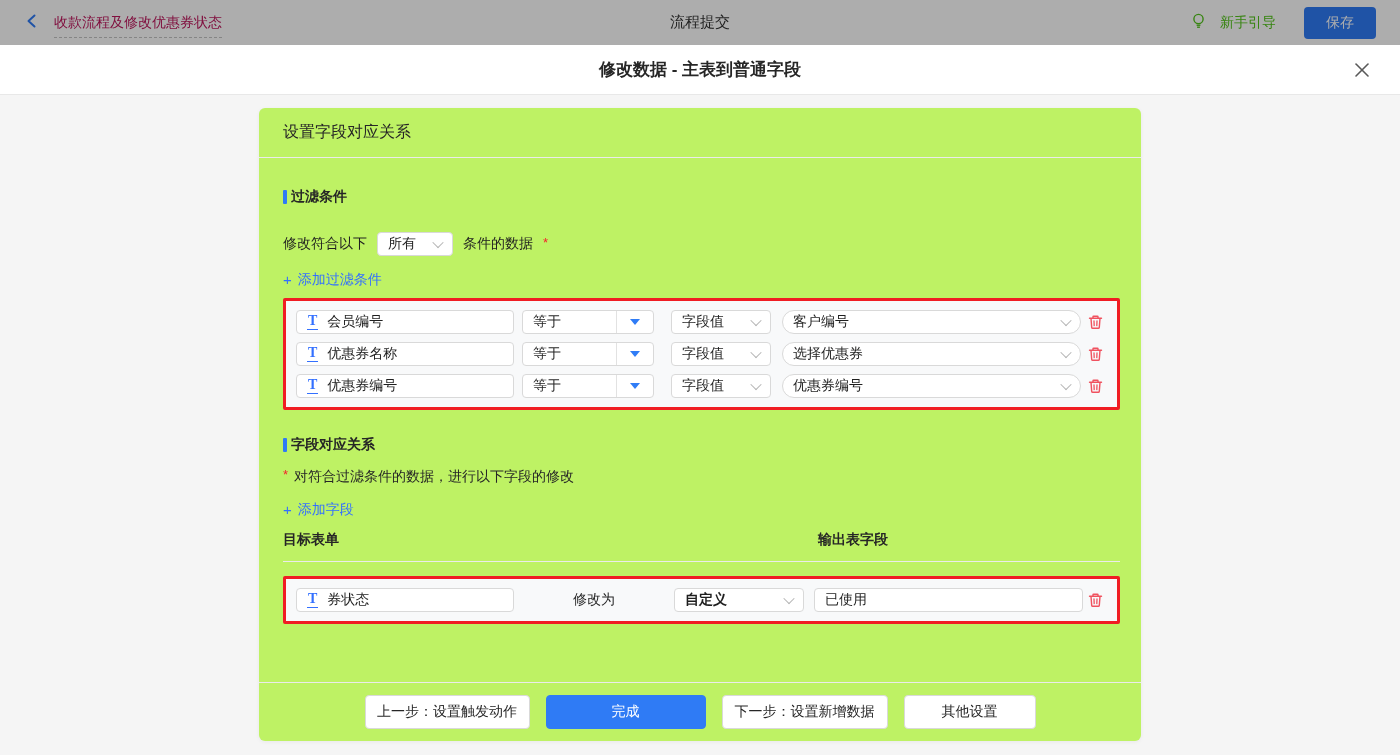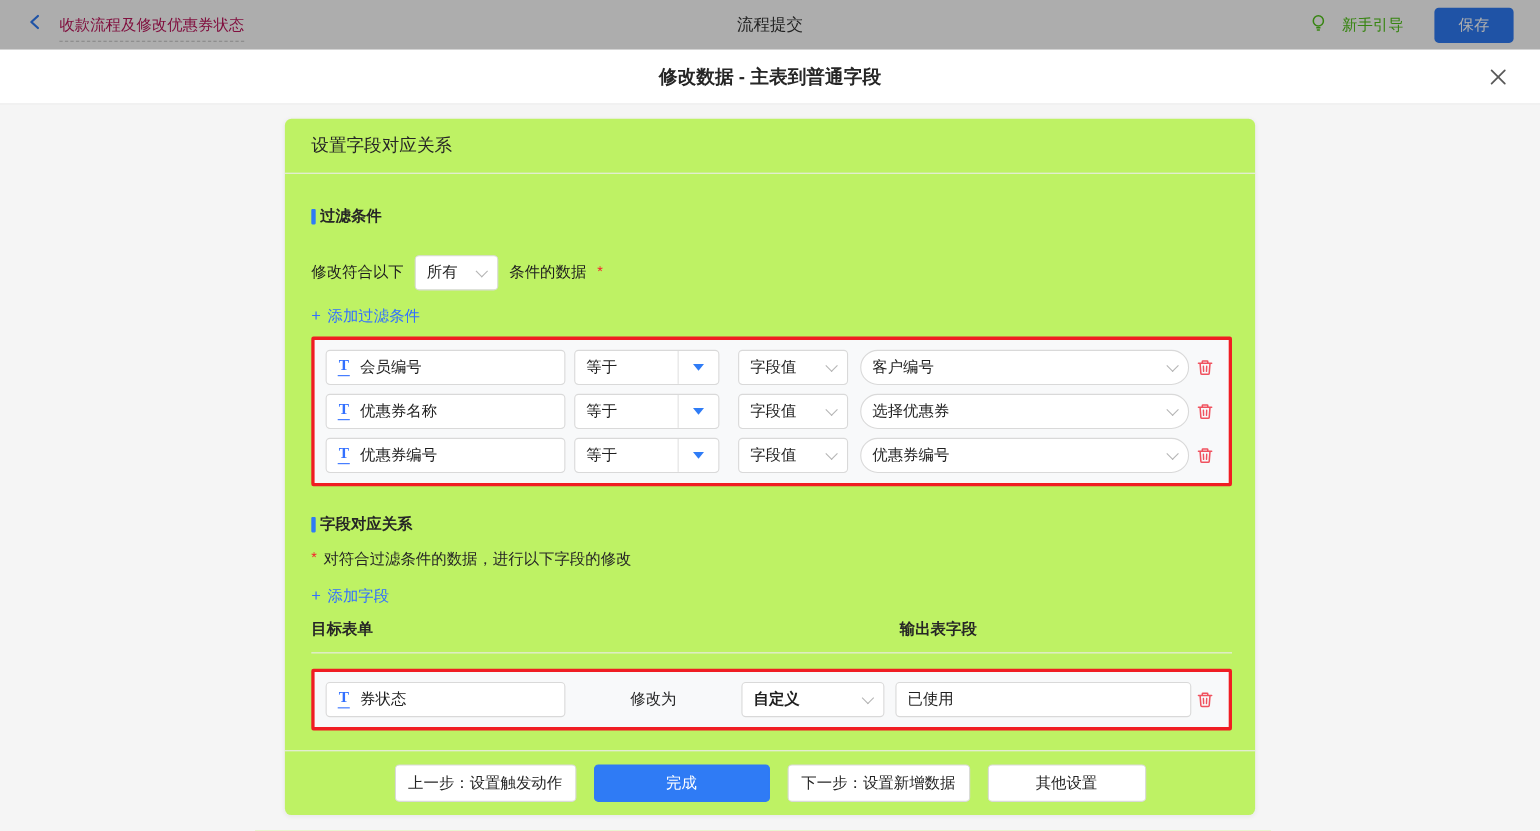--- a/index.html
+++ b/index.html
@@ -29,21 +29,21 @@
   .card-header { height:50px; display:flex; align-items:center; padding:0 24px; font-size:16px; color:#262626; border-bottom:1px solid #ebebeb; }
   .card-content { flex:1; padding:0 21px 0 24px; overflow:hidden; }
 
   .section-title { display:flex; align-items:center; gap:4px; margin-top:30px; }
   .section-bar { width:4px; height:14px; background:#2f7bf5; border-radius:1px; }
   .section-label { font-size:14px; font-weight:700; color:#262626; }
 
   .match-row { display:flex; align-items:center; gap:10px; margin-top:26px; font-size:14px; }
   .req { color:#f5222d; font-size:13px; transform:translateY(-2px); }
 
-  .select, .input-box { height:32px; background:#fff; border:1px solid #d9d9d9; border-radius:4px; display:flex; align-items:center; padding:0 10px; font-size:14px; color:#1f1f1f; cursor:pointer; }
+  .select, .input-box { height:24px; background:#fff; border:1px solid #d9d9d9; border-radius:4px; display:flex; align-items:center; padding:0 10px; font-size:14px; color:#1f1f1f; cursor:pointer; }
   .select .sel-text { flex:1; white-space:nowrap; overflow:hidden; }
   .chev { width:8px; height:8px; border-right:1.5px solid #b4b4b4; border-bottom:1.5px solid #b4b4b4; transform:rotate(45deg) translate(-1px,-1px); flex:0 0 auto; }
   .match-select { width:76px; }
 
   .add-link { display:inline-flex; align-items:center; gap:6px; margin-top:13px; color:#3370ff; font-size:14px; cursor:pointer; line-height:20px; }
   .plus-icon { font-size:15px; line-height:1; }
 
   .red-box { border:3px solid #f01d23; border-radius:2px; background:#f8f9fa; padding:9px 10px; margin-top:9px; }
   .frow { display:flex; align-items:center; }
   .frow + .frow { margin-top:8px; }
@@ -63,21 +63,21 @@
   .map-box { margin-top:14px; }
   .map-action { width:160px; text-align:center; font-size:14px; color:#262626; }
   .mode-select { width:130px;font-weight:bold; }
   .value-input { width:269px; margin-left:10px; cursor:text; }
 
   .card-footer { height:59px; border-top:1px solid #ebebeb; display:flex; align-items:center; justify-content:center; gap:16px; }
   .btn { height:34px; border-radius:4px; border:1px solid #d9d9d9; background:#fff; font-size:14px; color:#262626; cursor:pointer; font-family:inherit; }
   .btn-prev { width:165px; }
   .btn-done { width:160px; background:#2f7bf5; border-color:#2f7bf5; color:#fff; }
   .btn-next { width:166px; }
-  .btn-other { width:144px; }
+  .btn-other { width:132px; }
 </style>
 </head>
 <body>
 
 <div class="screen">
 
   <div class="topbar">
     <div class="topbar-center">流程提交</div>
     <div class="topbar-left">
       <span class="back-btn">

